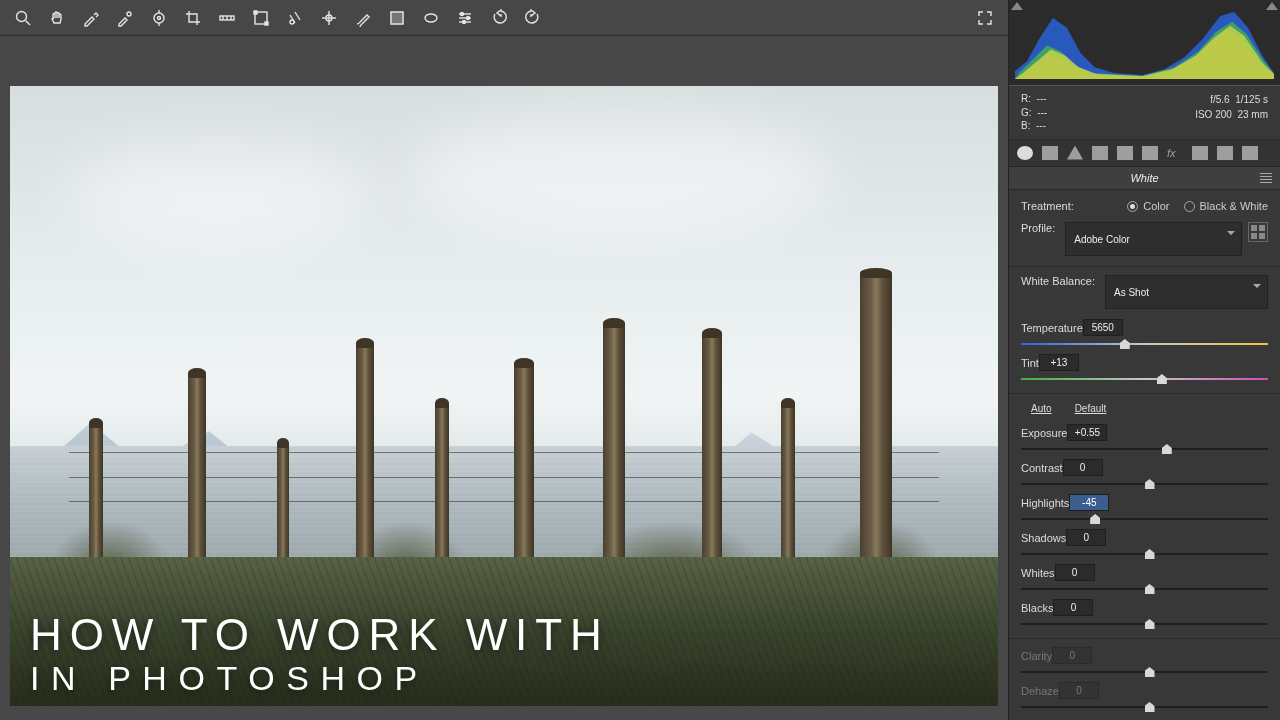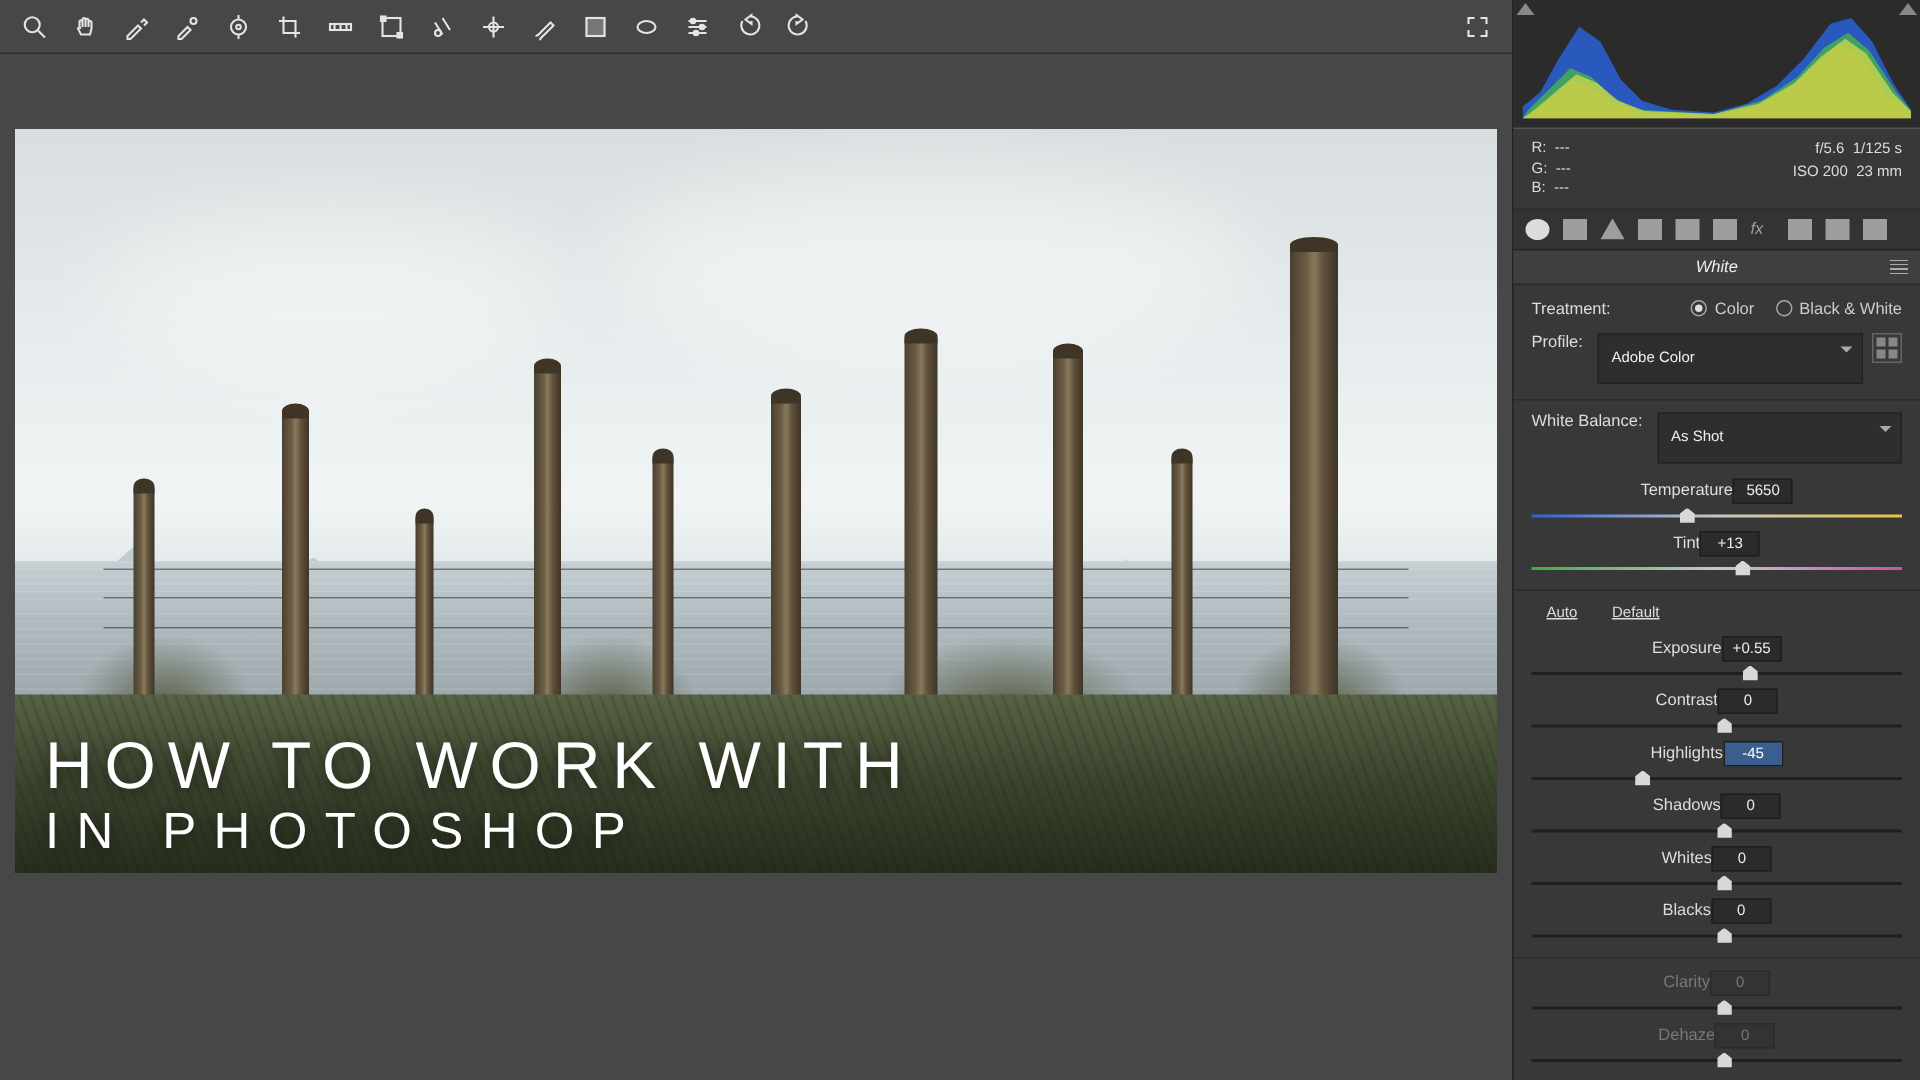--- a/index.html
+++ b/index.html
@@ -4,21 +4,21 @@
 <style>
   * { box-sizing: border-box; margin: 0; padding: 0; }
   body { width: 1280px; height: 720px; overflow: hidden; background: #3a3a3a; font-family: -apple-system, "Segoe UI", Arial, sans-serif; color: #ccc; font-size: 11px; }
   .app { display: flex; width: 100%; height: 100%; }
   .main-area { flex: 1; display: flex; flex-direction: column; background: #474747; }
   .toolbar { height: 36px; background: #474747; border-bottom: 1px solid #2e2e2e; display: flex; align-items: center; padding: 0 14px; gap: 16px; position: relative; }
   .toolbar .tool-ic { width: 18px; height: 18px; display:flex; align-items:center; justify-content:center; color:#e4e4e4; cursor:pointer; }
   .toolbar .tool-ic svg { width: 18px; height: 18px; stroke:#e4e4e4; fill:none; stroke-width:1.4; }
   .toolbar .fs { position:absolute; right:14px; top:9px; }
   .canvas-wrap { flex:1; background:#474747; padding: 50px 10px 10px 10px; display:flex; align-items:flex-start; justify-content:flex-start; position:relative; }
-  .photo { width: 100%; height: 496px; background: #e8ecee; position:relative; overflow:hidden;}
+  .photo { width: 100%; height: 620px; background: #e8ecee; position:relative; overflow:hidden;}
   
   .sky { position:absolute; inset:0; background: linear-gradient(to bottom, #d8dedf 0%, #e7edee 30%, #f0f4f5 50%, #e2e8e9 60%, #dde4e5 70%, #cfd8d9 100%);}
   .clouds::before, .clouds::after { content:""; position:absolute; border-radius:50%; background: rgba(255,255,255,0.45);}
   .clouds::before { width:420px; height:120px; left:400px; top:30px; filter:blur(28px);}
   .clouds::after { width:300px; height:100px; left:60px; top:60px; filter:blur(30px);}
   .mountains { position:absolute; left:0; right:0; top:48%; height:110px;}
   .mountains::before { content:""; position:absolute; left:-60px; top:0; width:540px; height:140px; background: linear-gradient(to top,#9fb0bf 0%, #b5c4d0 50%, #d1dce3 100%); clip-path: polygon(0% 100%, 6% 46%, 16% 62%, 26% 28%, 36% 60%, 48% 34%, 60% 72%, 72% 46%, 100% 100%);}
   .mountains::after { content:""; position:absolute; right:-20px; top:20px; width:460px; height:120px; background: linear-gradient(to top,#a8b6c2 0%, #c1cdd6 60%, #dce4ea 100%); clip-path: polygon(0% 100%, 12% 50%, 28% 70%, 42% 24%, 58% 62%, 72% 38%, 88% 68%, 100% 100%); filter:blur(1px);}
   .water { position:absolute; left:0; right:0; top:58%; bottom:22%; background: linear-gradient(to bottom, #c6cfd3 0%, #b0bbc0 40%, #9aa5aa 100%);}
   .water::after{content:"";position:absolute;inset:0;background:repeating-linear-gradient(to bottom, rgba(255,255,255,0.08) 0 1px, transparent 1px 5px);}
@@ -55,21 +55,21 @@
   .row .lbl { color:#ddd;}
   .radios { margin-left:auto; display:flex; gap:14px; align-items:center;}
   .radio { width:11px;height:11px;border:1px solid #aaa;border-radius:50%; display:inline-block; position:relative; margin-right:5px; vertical-align:middle;}
   .radio.checked::after{content:"";position:absolute;inset:2px;border-radius:50%;background:#ddd;}
   .dropdown { margin-left:10px; flex:1; height:20px; background:#2e2e2e; border:1px solid #222; display:flex; align-items:center; padding:16px 8px; color:#eee; font-size:10px; position:relative; cursor:pointer;}
   .dropdown::after{content:"";position:absolute;right:6px;top:8px;border-left:4px solid transparent;border-right:4px solid transparent;border-top:4px solid #aaa;}
   .grid-btn { width:20px;height:20px; border:1px solid #666; margin-left:6px; display:grid; grid-template-columns:1fr 1fr; grid-template-rows:1fr 1fr; gap:2px; padding:2px; cursor:pointer;}
   .grid-btn span{background:#888;}
   .divider { height:1px;background:#2a2a2a;margin:8px -12px;}
   .slider-row { margin-bottom:4px;}
-  .slider-head { display:flex; justify-content:center; align-items:center; margin-bottom:2px;}
+  .slider-head { display:flex; justify-content:flex-start; align-items:center; margin-bottom:2px;}
   .slider-head .nm { color:#ddd;}
   .val-box { width:40px; height:17px; background:#2b2b2b; border:1px solid #1e1e1e; color:#eee; font-size:10px; text-align:center; line-height:15px;}
   .val-box.hl { background:#3a5f8f; color:#fff;}
   .slider-track { position:relative; height:12px;}
   .slider-track .bar { position:absolute; left:0; right:0; top:5px; height:2px; background:#1f1f1f;}
   .slider-track .bar.temp { background: linear-gradient(to right,#2a62d8,#c8c8c8 50%,#e8c23a);}
   .slider-track .bar.tint { background: linear-gradient(to right,#3fae3f,#c8c8c8 50%,#cc4fb3);}
   .thumb { position:absolute; top:1px; width:10px; height:10px; background:#d8d8d8; clip-path: polygon(50% 0%, 100% 40%, 100% 100%, 0% 100%, 0% 40%);}
   .links-center { text-align:left; margin:8px 0 10px 0;}
   .links-center a { color:#ddd; text-decoration:underline; margin:0 10px; font-size:10px; cursor:pointer;}

